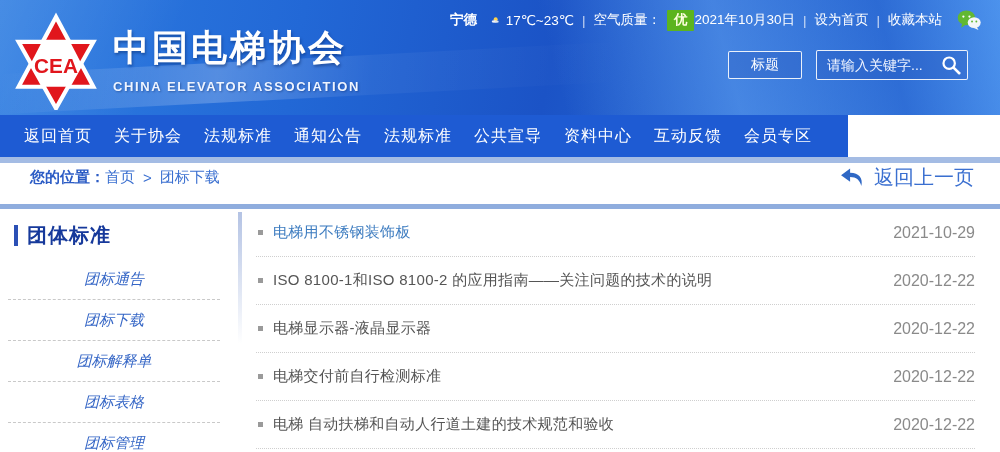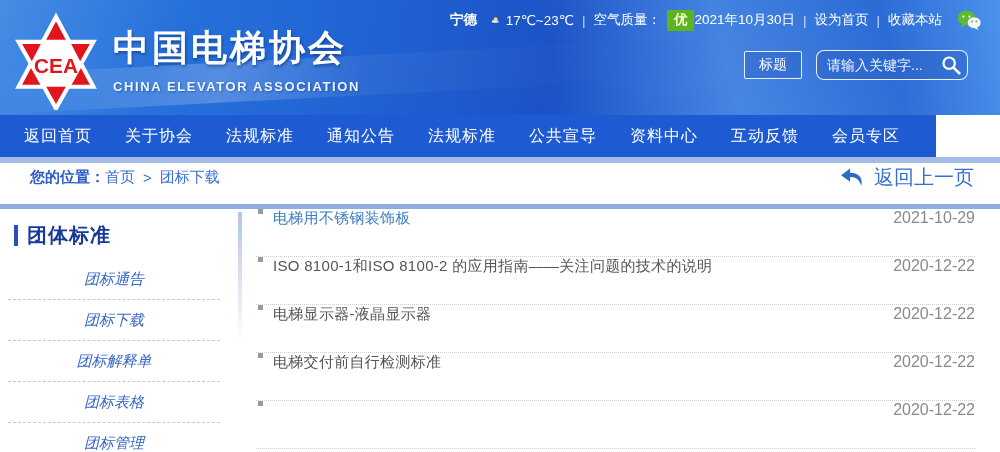--- a/index.html
+++ b/index.html
@@ -27,33 +27,33 @@
     display:flex; align-items:center; font-size:13.5px; white-space:nowrap; }
   .topbar .sep { margin:0 8px; color:rgba(255,255,255,0.75); }
   .topbar .city { font-weight:bold; margin-right:14px; }
   .weather-icon { width:22px; height:16px; margin-right:6px; }
   .aq-badge { display:inline-block; margin-left:6px; padding:1px 7px 2px;
     background:#5cb41e; color:#ffffe0; font-weight:bold; border-radius:1px; }
   .topbar-right { margin-left:auto; display:flex; align-items:center; }
   .wechat-icon { width:26px; height:22px; margin-left:14px; }
 
   .searchbar { position:absolute; right:32px; top:50px; display:flex; align-items:center; }
-  .field-select { width:58px; height:28px; border:1px solid rgba(255,255,255,0.9);
+  .field-select { width:74px; height:28px; border:1px solid rgba(255,255,255,0.9);
     background:rgba(40,90,190,0.35); color:#fff; font-size:14px; border-radius:2px;
     display:flex; align-items:center; justify-content:center; cursor:pointer; }
   .search-box { position:relative; margin-left:14px; width:152px; height:30px;
-    border:1px solid rgba(255,255,255,0.9); background:rgba(40,90,190,0.35); border-radius:8px; }
+    border:1px solid rgba(255,255,255,0.9); background:rgba(40,90,190,0.35); border-radius:2px; }
   .search-box input { width:118px; height:28px; border:0; background:transparent; outline:none;
     padding:0 4px 0 10px; color:#fff; font-size:14px; font-family:inherit; }
   .search-box input::placeholder { color:#f0f5ff; opacity:1; }
   .search-btn { position:absolute; right:4px; top:3px; width:24px; height:24px;
     background:transparent; border:0; cursor:pointer; }
 
   
-  .nav { width:936px; height:42px; background:#1e5bd3; display:flex; align-items:center;
+  .nav { width:848px; height:42px; background:#1e5bd3; display:flex; align-items:center;
     justify-content:space-between; padding:0 36px 0 24px;gap:16px; }
   .nav a { color:#fff; font-size:16px; text-decoration:none; letter-spacing:1px; }
   .nav-strip { width:1000px; height:6px; background:#a4bce4; }
 
   
   .crumbbar { width:1000px; height:41px; background:#fff; display:flex; align-items:center;
     padding:0 26px 12px 30px; font-size:15px; }
   .crumbbar .loc-label { color:#2c5cc5; font-weight:bold; }
   .crumbbar a { color:#3a6fd0; text-decoration:none; }
   .crumbbar .bc-sep { color:#3a6fd0; margin:0 8px; }
@@ -70,21 +70,21 @@
   .sidebar { width:240px; padding-top:10px; }
   .side-title { display:flex; align-items:center; padding-left:14px; height:32px; }
   .side-title .bar { width:4px; height:21px; background:#2b50b5; margin-right:9px; }
   .side-title .txt { font-size:20px; color:#16399b; font-weight:bold; letter-spacing:1px; }
   .side-list { margin-top:8px; }
   .side-item { display:block; width:212px; margin-left:8px; text-align:center;
     line-height:40px; height:41px; font-size:15px; color:#3566c6; text-decoration:none;
     border-bottom:1px dashed #c9c9c9;font-style:italic; }
 
   .main { flex:1; padding:0 25px 0 16px; }
-  .row { display:flex; align-items:flex-start; height:48px; border-bottom:1px dotted #cfcfcf; }
+  .row { display:flex; align-items:center; height:48px; border-bottom:1px dotted #cfcfcf; }
   .bullet { width:5px; height:5px; background:#9a9a9a; margin:0 10px 0 2px; flex:none; }
   .row .title { font-size:15px; color:#555; text-decoration:none; letter-spacing:0.3px; }
   .row .title.hl { color:#3d7cc0; }
   .row .date { margin-left:auto; font-size:16px; color:#8a8a8a; }
 </style>
 </head>
 <body>
 
 <div class="header">
   <div class="streak"></div>
@@ -208,16 +208,17 @@
       <a href="#" class="title">电梯显示器-液晶显示器</a>
       <span class="date">2020-12-22</span>
     </div>
     <div class="row">
       <span class="bullet"></span>
       <a href="#" class="title">电梯交付前自行检测标准</a>
       <span class="date">2020-12-22</span>
     </div>
     <div class="row">
       <span class="bullet"></span>
+      <a href="#" class="title">电梯 自动扶梯和自动人行道土建的技术规范和验收</a>
       <span class="date">2020-12-22</span>
     </div>
   </div>
 </div>
 
 </body></html>

